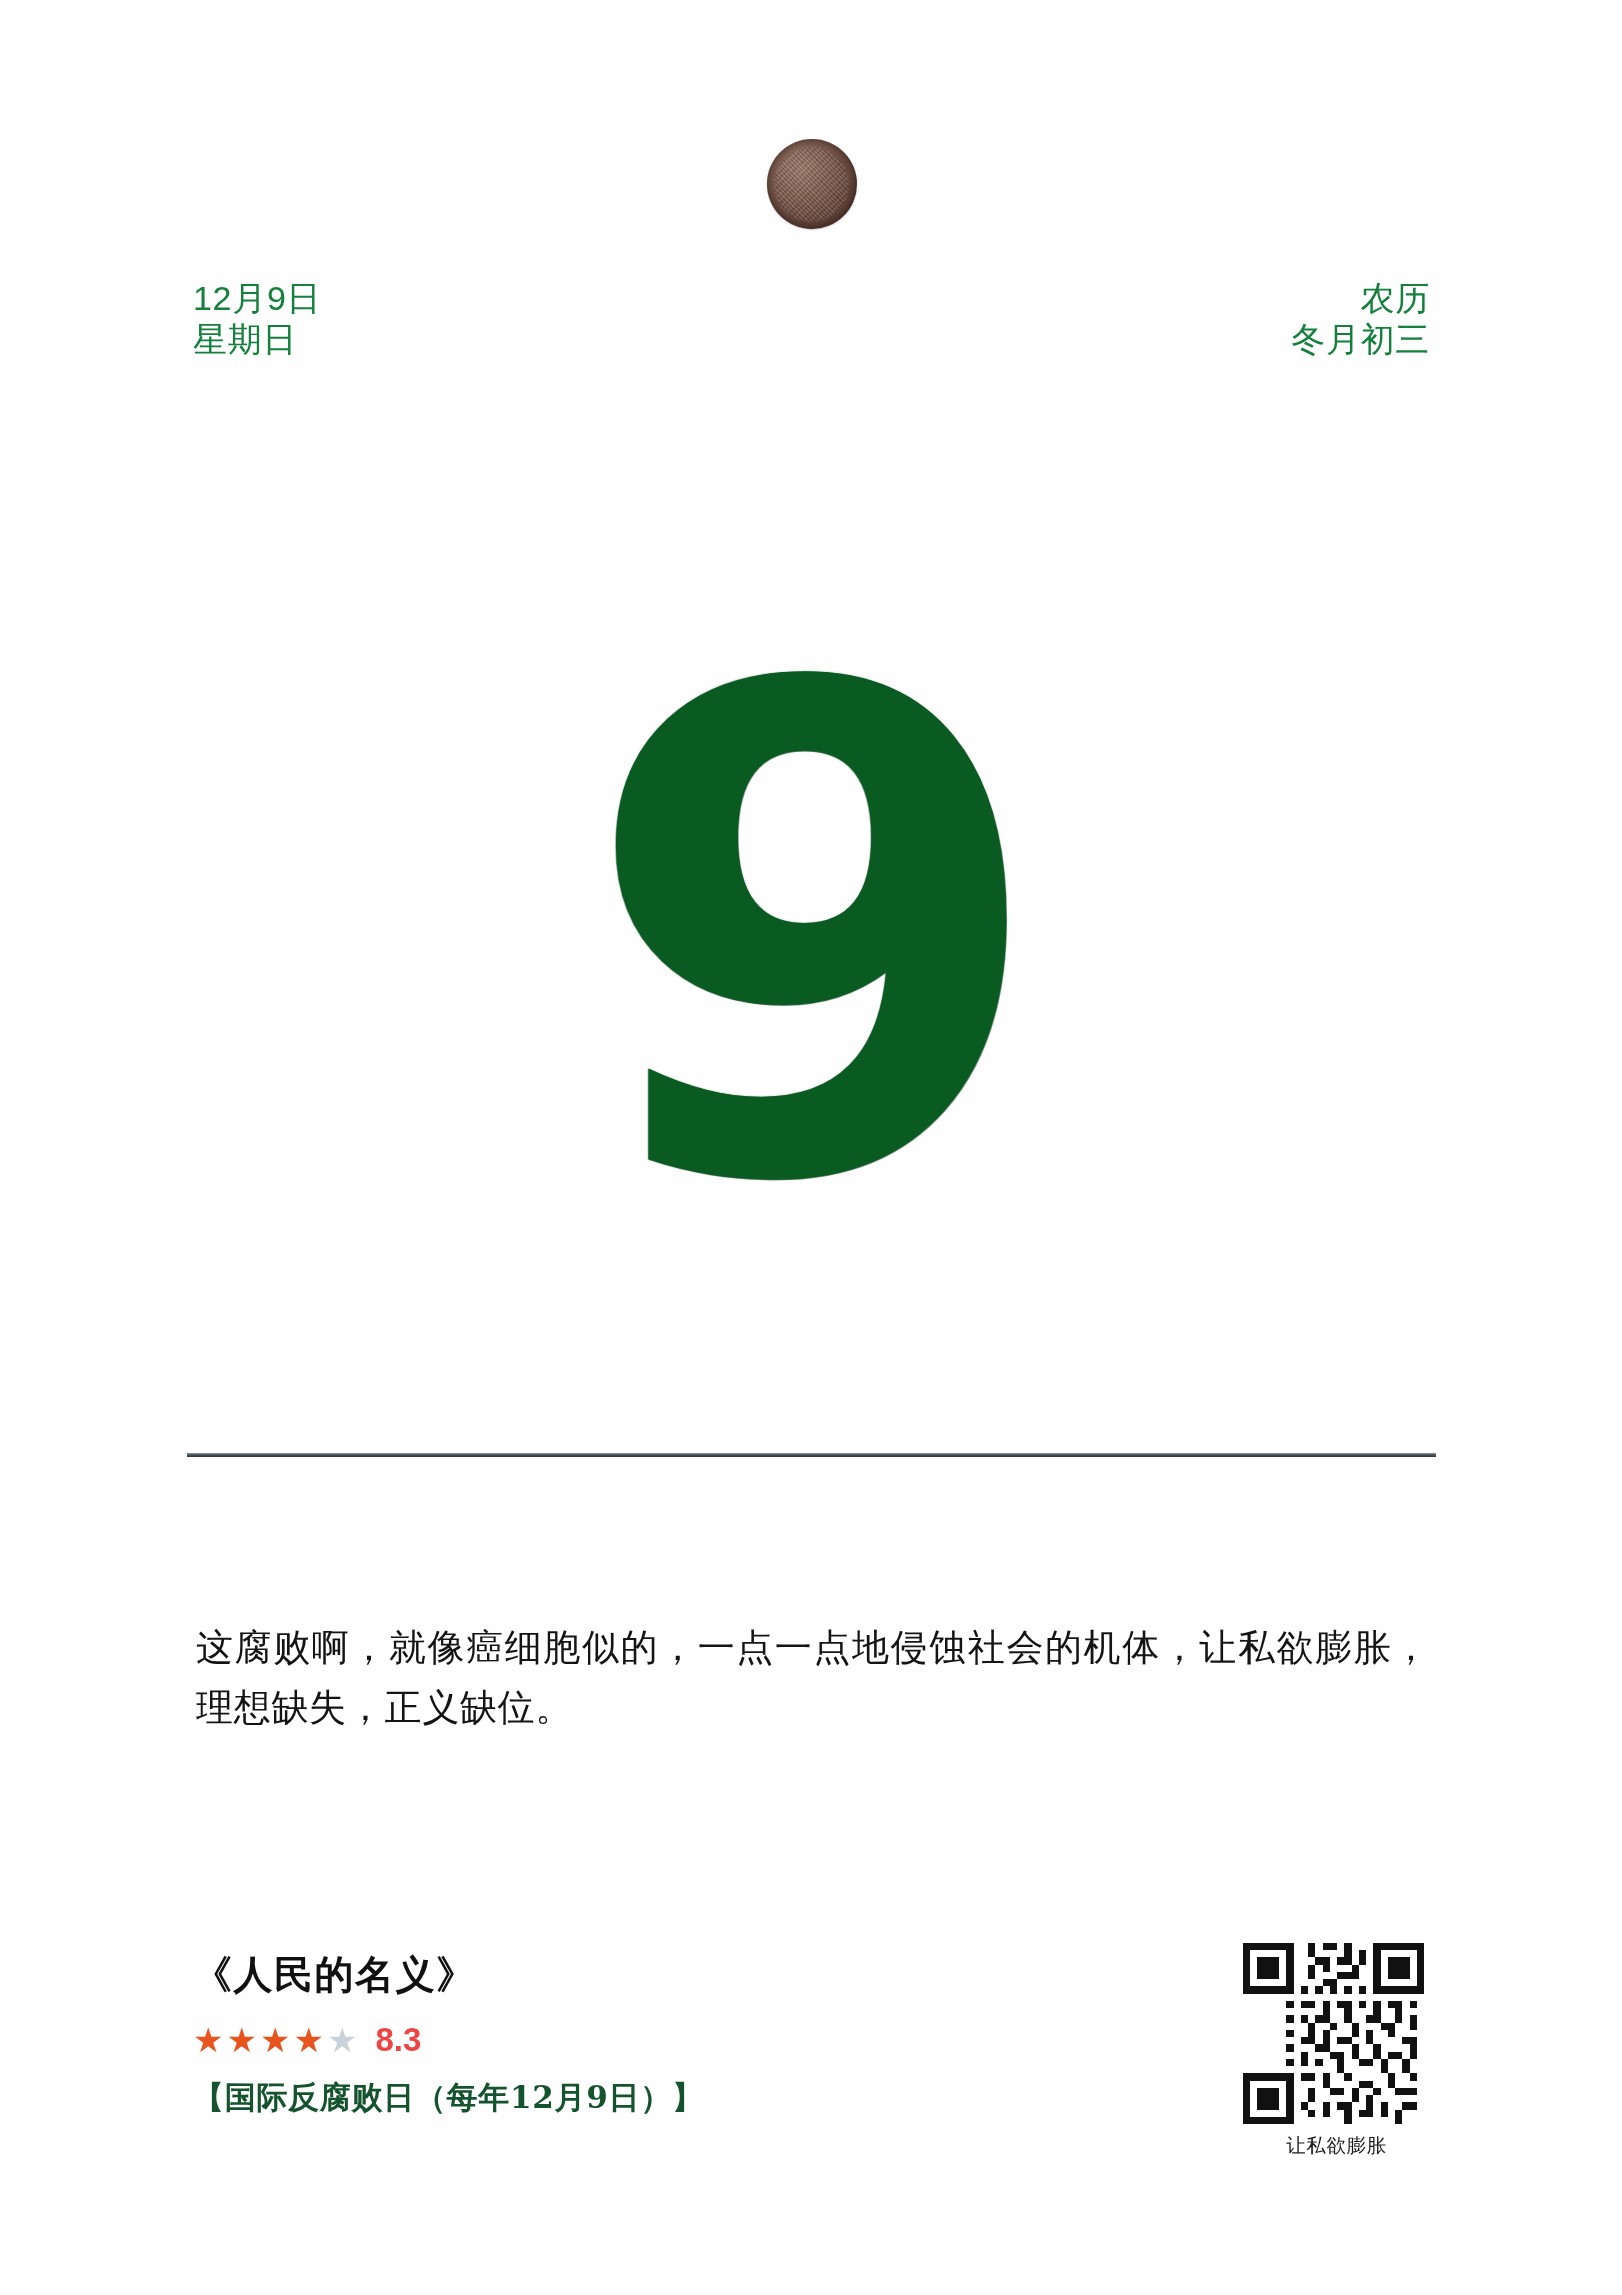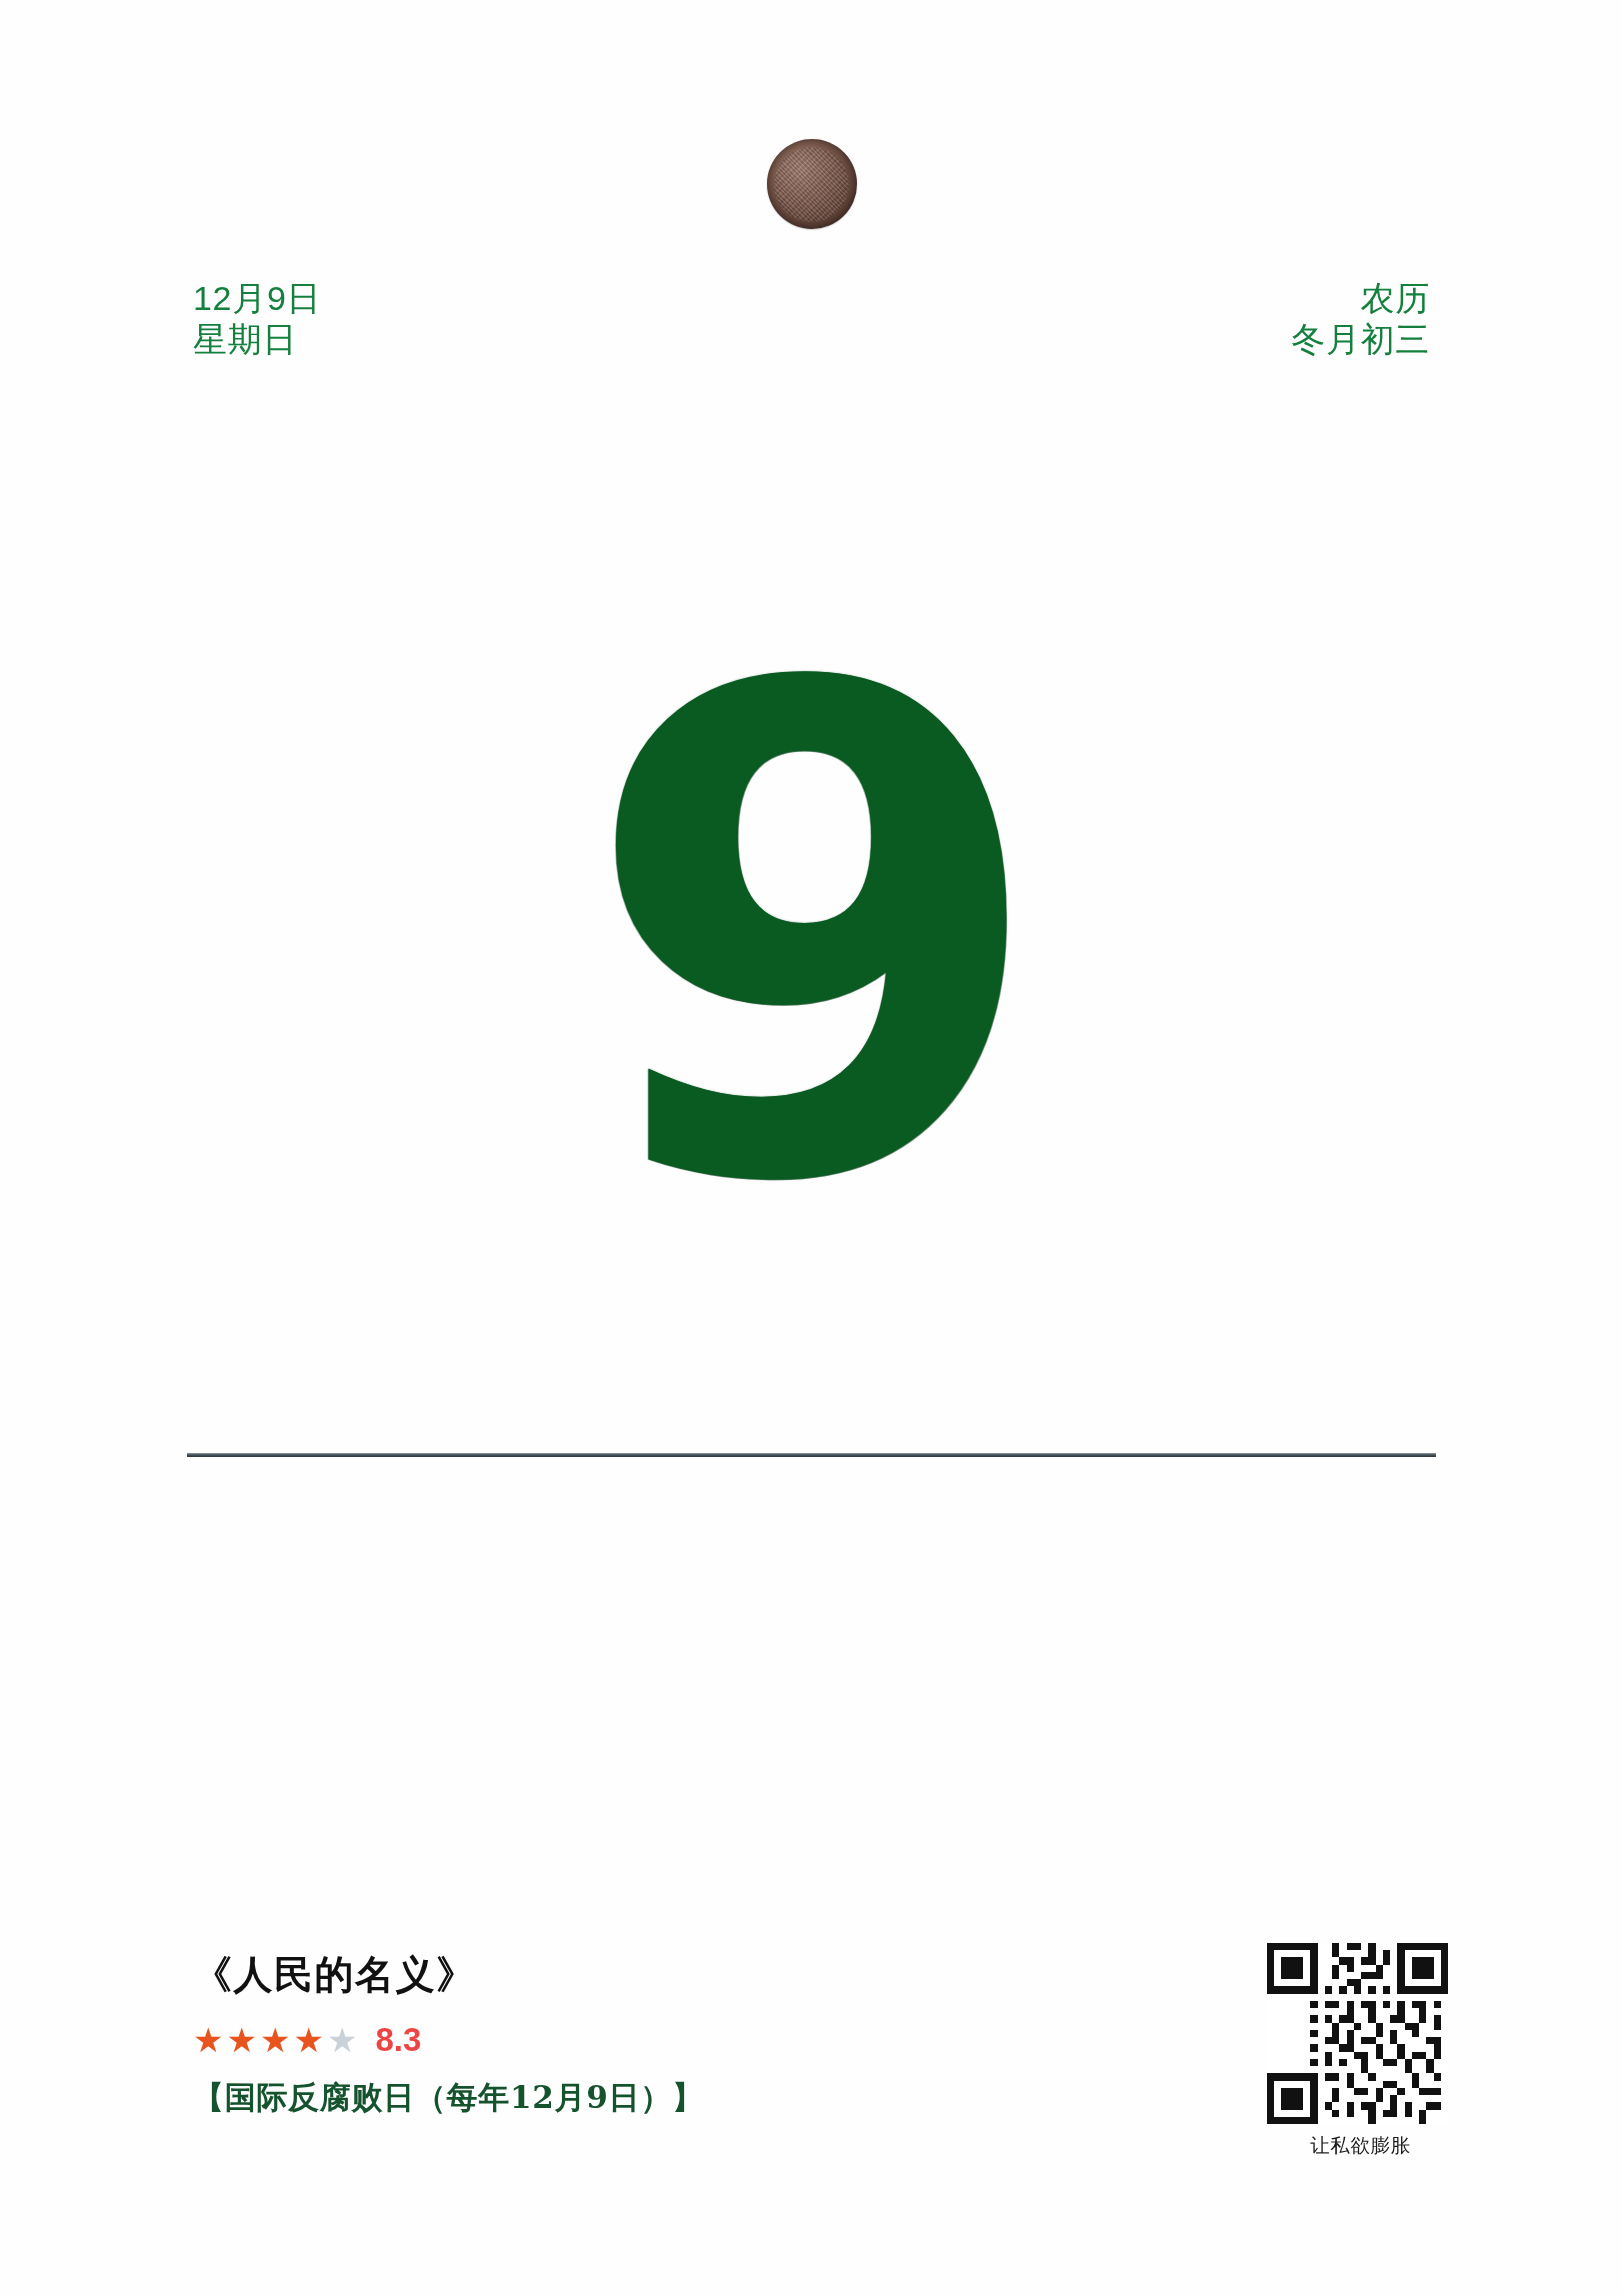--- a/index.html
+++ b/index.html
@@ -114,21 +114,21 @@
     line-height: 1.62;
     letter-spacing: 0.7px;
     color: #141414;
     text-align: justify;
   }
 
   
   .footer {
     position: absolute;
     left: 193px;
-    right: 169px;
+    right: 193px;
     top: 1943px;
     display: flex;
     justify-content: space-between;
     align-items: flex-start;
   }
   .footer-left { padding-top: 4.5px; }
   .source-title {
     font-family: "DejaVu Serif", "Liberation Serif", serif;
     font-weight: 700;
     font-size: 39px;
@@ -201,20 +201,21 @@
       <div class="line">冬月初三</div>
     </div>
   </div>
 
   <div class="big-day-wrap">
     <div class="big-day">9</div>
   </div>
 
   <div class="divider"></div>
 
+  <div class="quote">这腐败啊，就像癌细胞似的，一点一点地侵蚀社会的机体，让私欲膨胀，理想缺失，正义缺位。</div>
 
   <div class="footer">
     <div class="footer-left">
       <div class="source-title">《人民的名义》</div>
       <div class="rating-row">
         <div class="stars">
           <span class="star">★</span>
           <span class="star">★</span>
           <span class="star">★</span>
           <span class="star">★</span>

